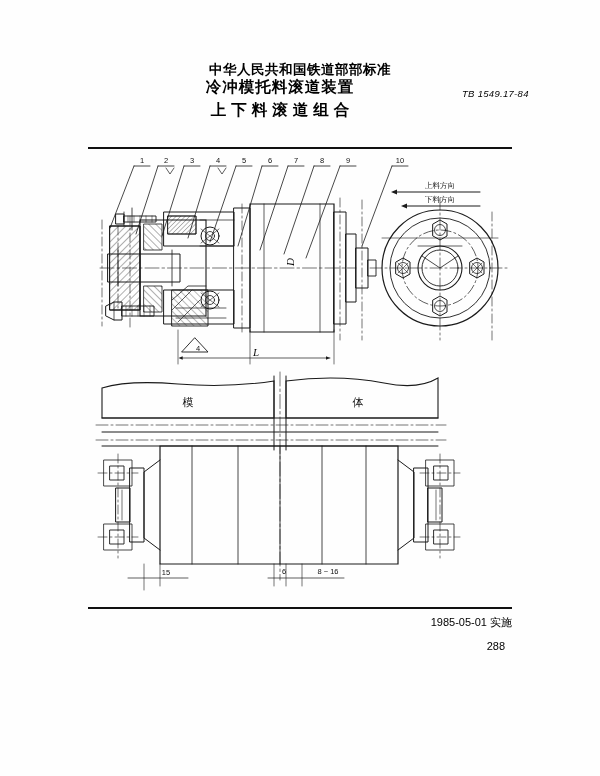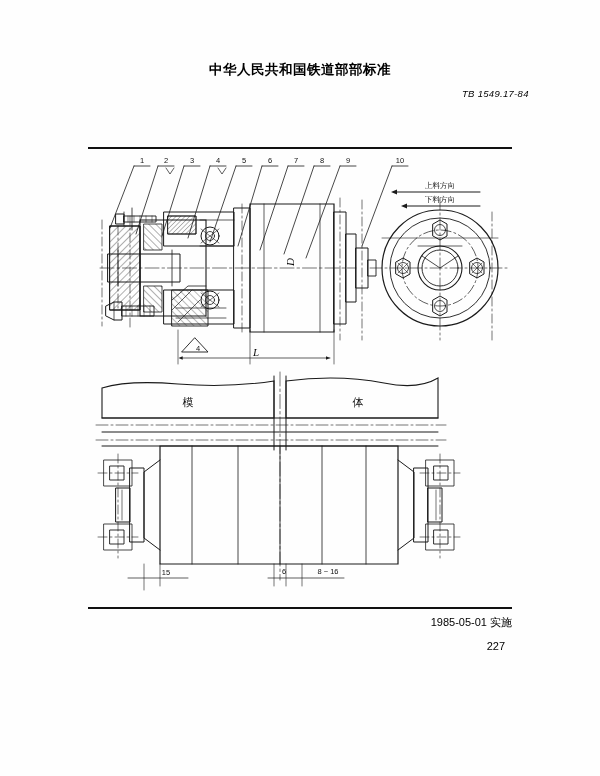--- a/index.html
+++ b/index.html
@@ -112,20 +112,24 @@
   }
   .drawing svg { display: block; }
 </style>
 </head>
 <body>
 
 <div class="page">
 
   <div class="org-line">中华人民共和国铁道部部标准</div>
 
+  <div class="title-block">
+    <div class="title-line1">冷冲模托料滚道装置</div>
+    <div class="title-line2">上下料滚道组合</div>
+  </div>
 
   <div class="std-number">TB 1549.17-84</div>
 
   <div class="rule-top"></div>
 
   <div class="drawing">
     <svg width="424" height="452" viewBox="0 0 424 452" xmlns="http://www.w3.org/2000/svg">
       <defs>
         <pattern id="hatchR" width="5" height="5" patternTransform="rotate(45)" patternUnits="userSpaceOnUse">
           <line x1="0" y1="0" x2="0" y2="5" stroke="#1a1a1a" stroke-width="0.7"></line>
@@ -397,15 +401,15 @@
           </g>
         </g>
 
       </g>
     </svg>
   </div>
 
   <div class="rule-bottom"></div>
 
   <div class="footer-right">1985-05-01 实施</div>
-  <div class="page-num">227</div>
+  <div class="page-num">288</div>
 
 </div>
 
 </body></html>

